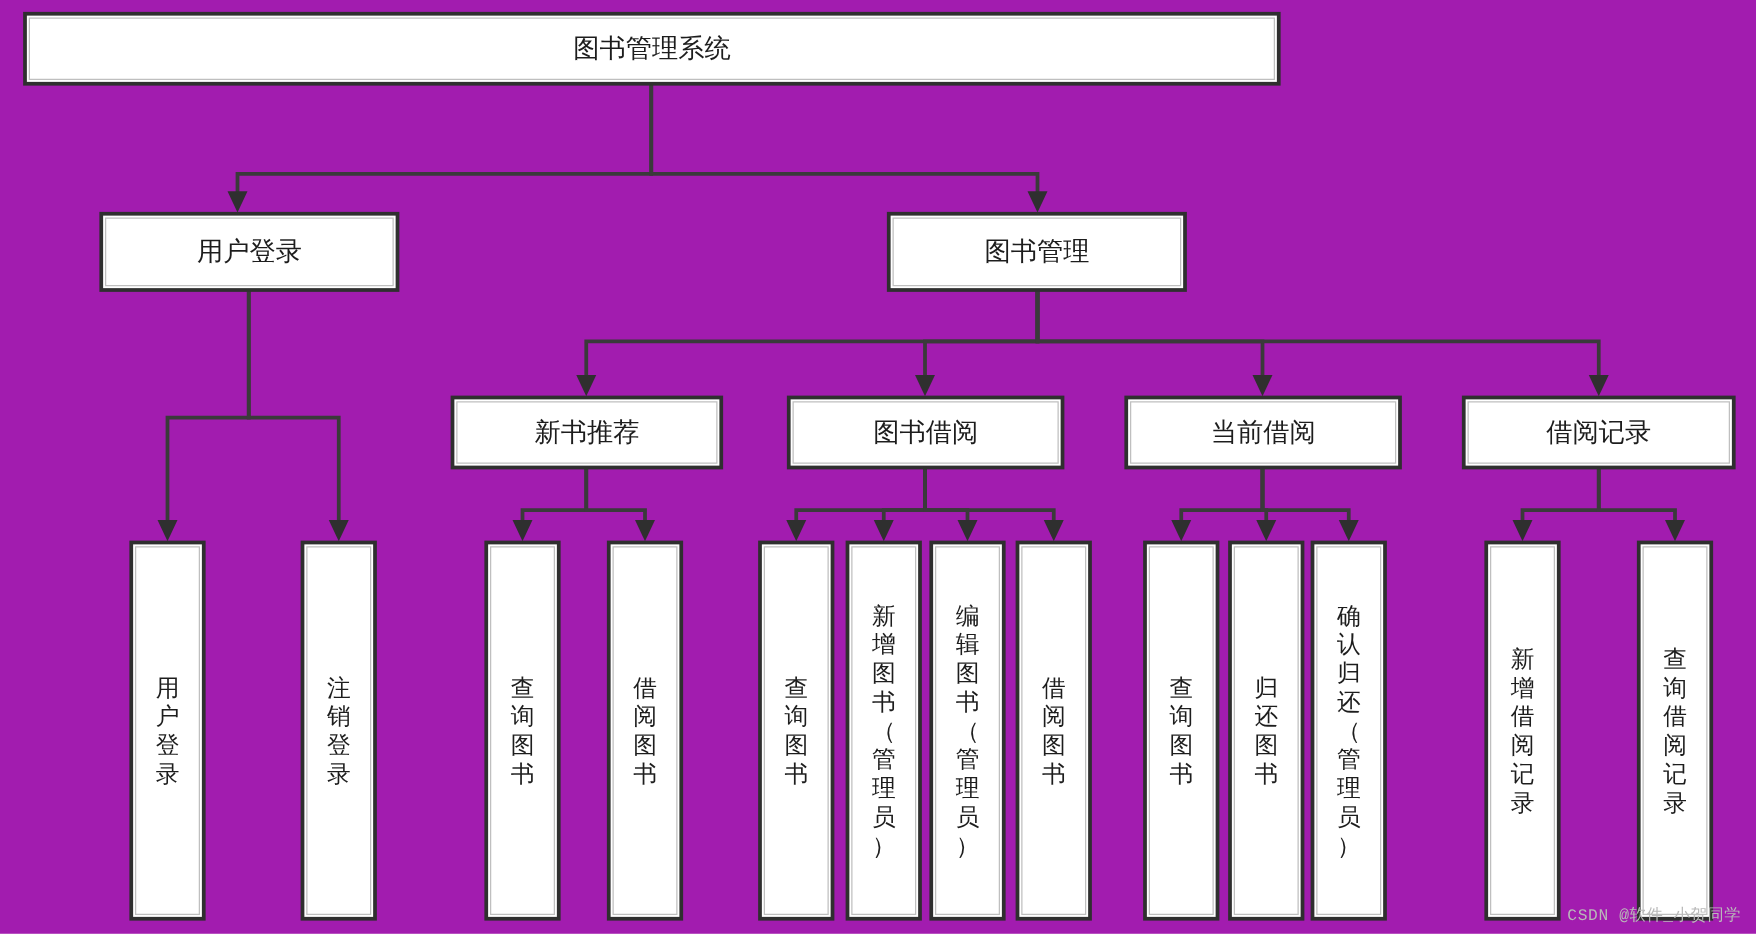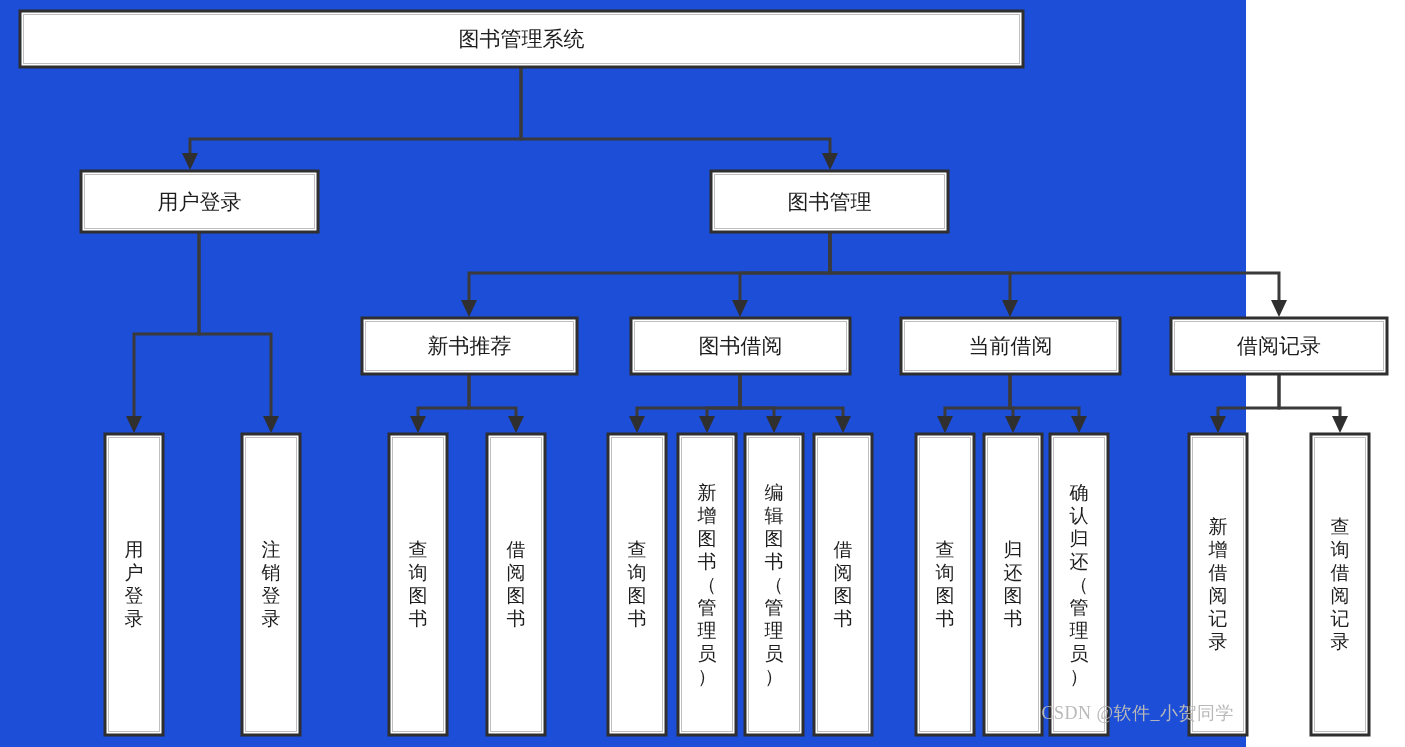--- a/index.html
+++ b/index.html
@@ -9,23 +9,23 @@
     background: #ffffff;
   }
   body {
     width: 1405px;
     height: 747px;
     overflow: hidden;
     font-family: "DejaVu Sans", "Liberation Sans", sans-serif;
   }
   #diagram-root {
     position: relative;
-    width: 1246px;
+    width: 1405px;
     height: 747px;
-    background: #1d4ed8;
+    background: #a21caf;
   }
   svg#tree-svg {
     position: absolute;
     top: 0;
     left: 0;
     width: 1405px;
     height: 747px;
     display: block;
   }
   .node-box {
@@ -58,23 +58,23 @@
   }
   .node-label-v {
     font-family: "DejaVu Sans", "Liberation Sans", sans-serif;
     font-size: 19px;
     fill: #1d1d1d;
     text-anchor: middle;
   }
   .watermark {
     position: absolute;
     right: 12px;
-    bottom: 22px;
-    font-family: Liberation Serif, serif;
-    font-size: 18px;
+    bottom: 6px;
+    font-family: Liberation Mono, monospace;
+    font-size: 13px;
     color: #b9b9b9;
     letter-spacing: 0.5px;
     white-space: nowrap;
     user-select: none;
   }
 </style>
 </head>
 <body>
 
 <div id="diagram-root">

